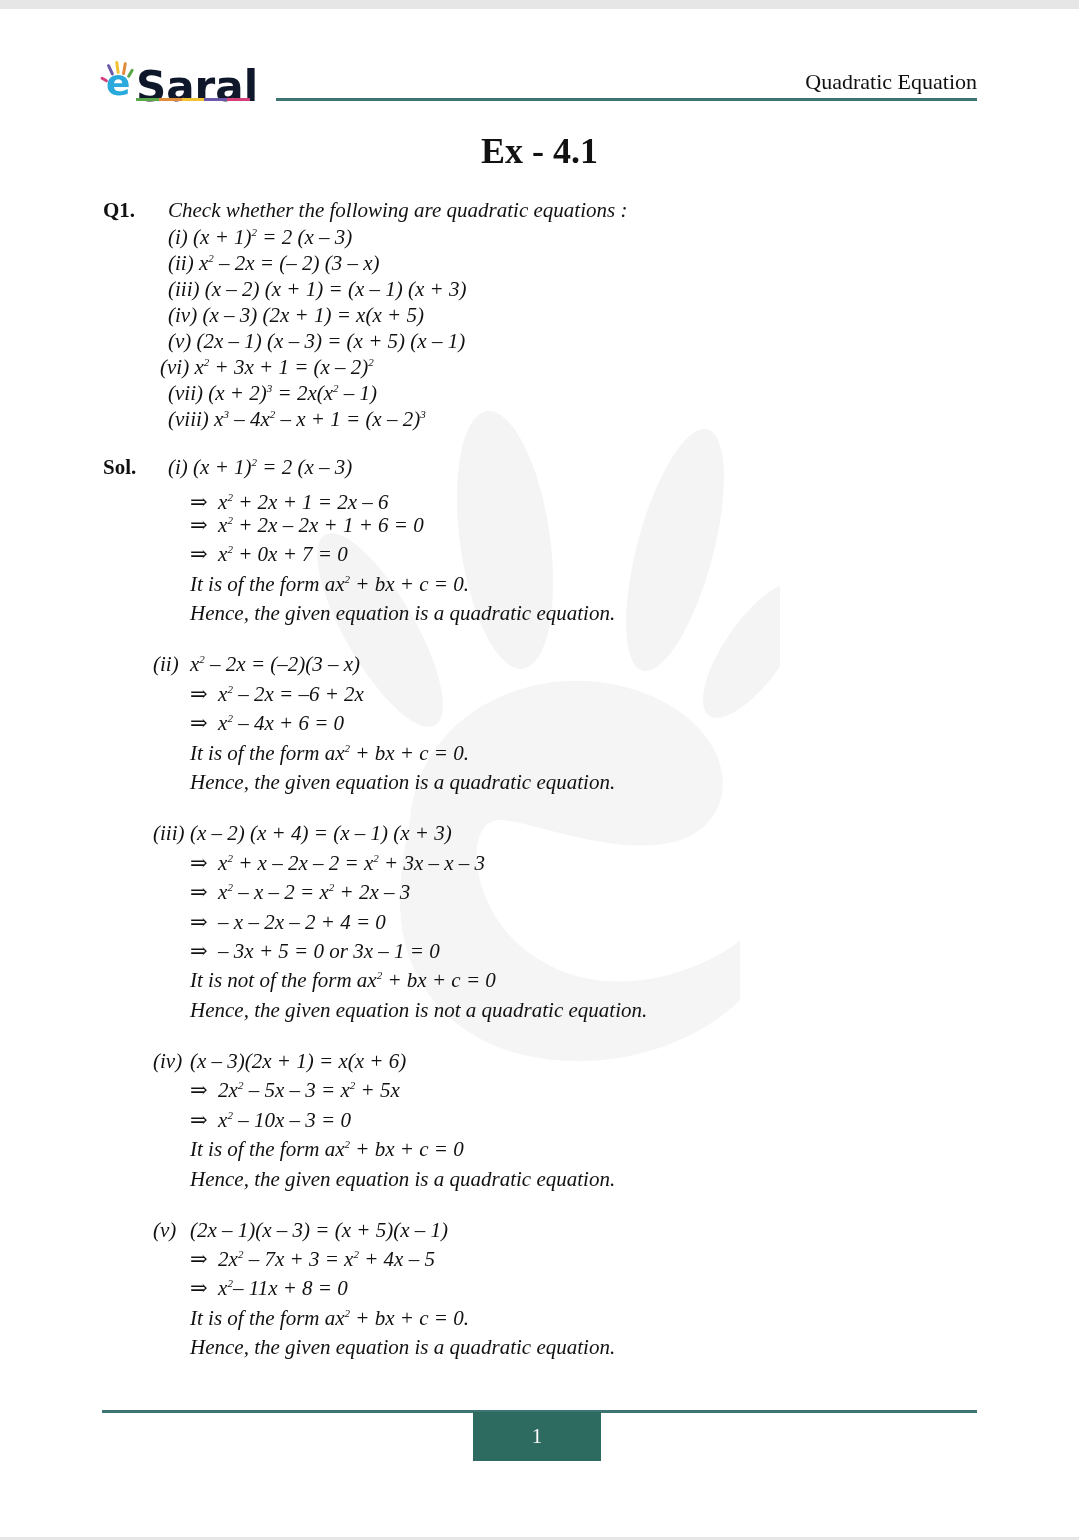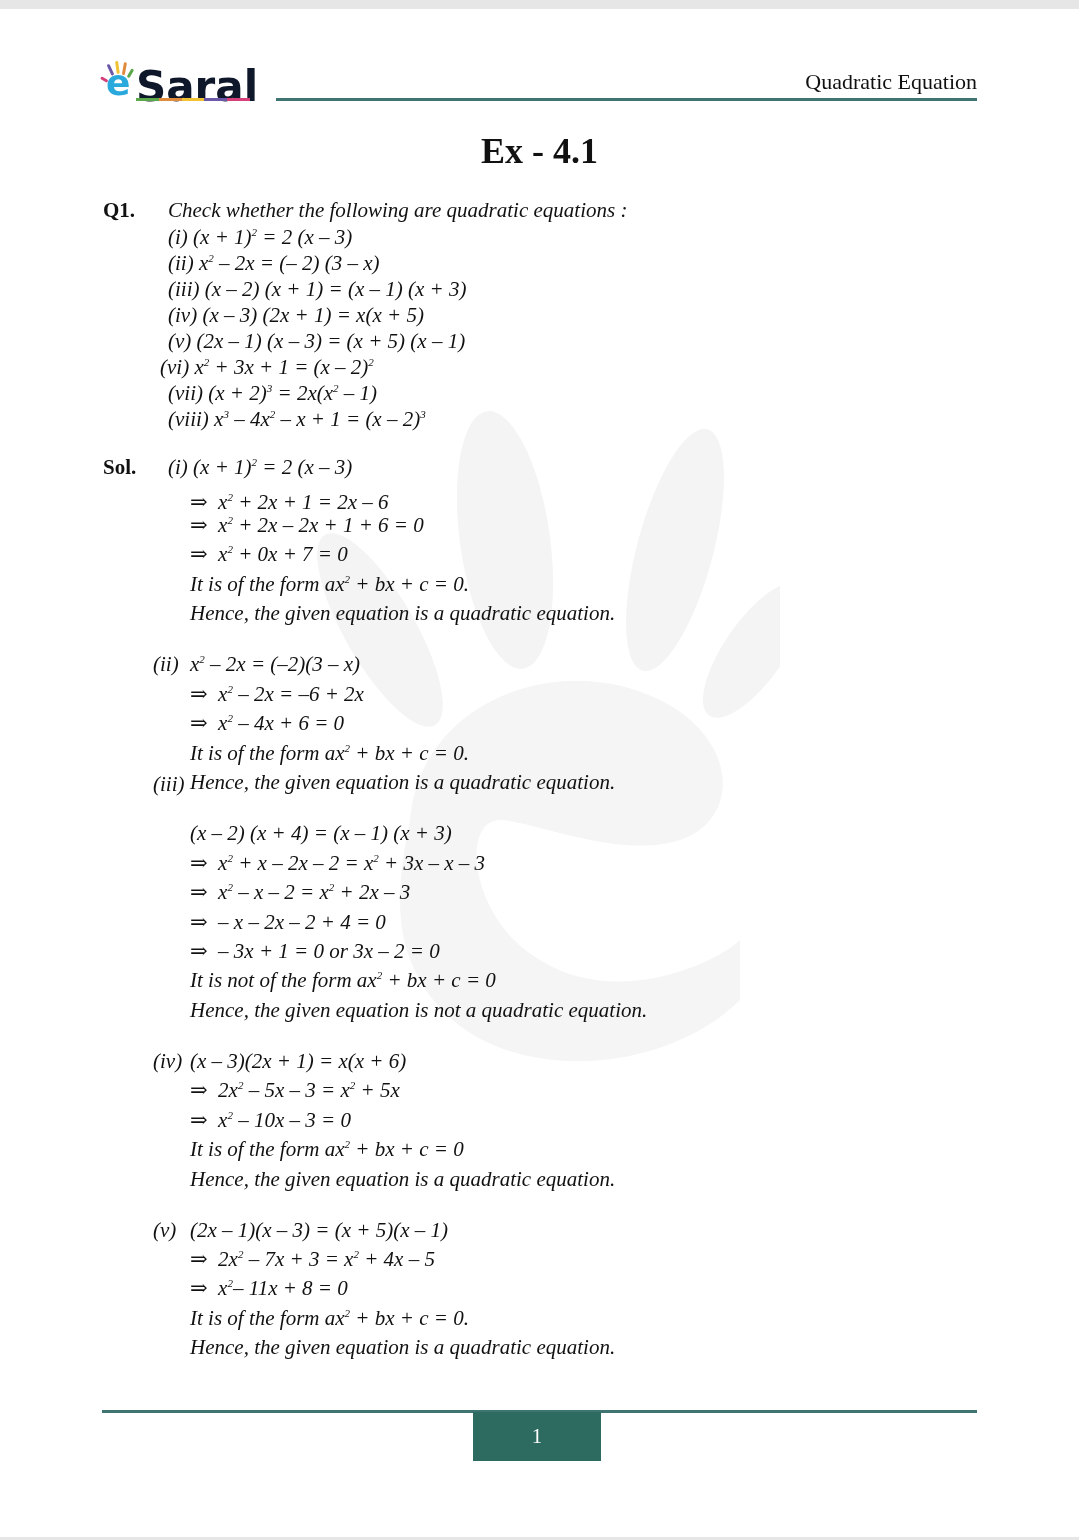--- a/index.html
+++ b/index.html
@@ -92,26 +92,26 @@
 <div class="line" style="left:190px;top:572px">It is of the form ax<sup>2</sup> + bx + c = 0.</div>
 <div class="line" style="left:190px;top:601px">Hence, the given equation is a quadratic equation.</div>
 
 <div class="line" style="left:153px;top:652px">(ii)</div>
 <div class="line" style="left:190px;top:652px">x<sup>2</sup> – 2x = (–2)(3 – x)</div>
 <div class="line" style="left:190px;top:682px"><span>⇒</span>&nbsp; <span>x<sup>2</sup> – 2x = –6 + 2x</span></div>
 <div class="line" style="left:190px;top:711px"><span>⇒</span>&nbsp; <span>x<sup>2</sup> – 4x + 6 = 0</span></div>
 <div class="line" style="left:190px;top:741px">It is of the form ax<sup>2</sup> + bx + c = 0.</div>
 <div class="line" style="left:190px;top:770px">Hence, the given equation is a quadratic equation.</div>
 
-<div class="line" style="left:153px;top:772px">(iii)</div>
+<div class="line" style="left:153px;top:821px">(iii)</div>
 <div class="line" style="left:190px;top:821px">(x – 2) (x + 4) = (x – 1) (x + 3)</div>
 <div class="line" style="left:190px;top:851px"><span>⇒</span>&nbsp; <span>x<sup>2</sup> + x – 2x – 2 = x<sup>2</sup> + 3x – x – 3</span></div>
 <div class="line" style="left:190px;top:880px"><span>⇒</span>&nbsp; <span>x<sup>2</sup> – x – 2 = x<sup>2</sup> + 2x – 3</span></div>
 <div class="line" style="left:190px;top:910px"><span>⇒</span>&nbsp; <span>– x – 2x – 2 + 4 = 0</span></div>
-<div class="line" style="left:190px;top:939px"><span>⇒</span>&nbsp; <span>– 3x + 1 = 0 or 3x – 2 = 0</span></div>
+<div class="line" style="left:190px;top:939px"><span>⇒</span>&nbsp; <span>– 3x + 5 = 0 or 3x – 1 = 0</span></div>
 <div class="line" style="left:190px;top:968px">It is not of the form ax<sup>2</sup> + bx + c = 0</div>
 <div class="line" style="left:190px;top:998px">Hence, the given equation is not a quadratic equation.</div>
 
 <div class="line" style="left:153px;top:1049px">(iv)</div>
 <div class="line" style="left:190px;top:1049px">(x – 3)(2x + 1) = x(x + 6)</div>
 <div class="line" style="left:190px;top:1078px"><span>⇒</span>&nbsp; <span>2x<sup>2</sup> – 5x – 3 = x<sup>2</sup> + 5x</span></div>
 <div class="line" style="left:190px;top:1108px"><span>⇒</span>&nbsp; <span>x<sup>2</sup> – 10x – 3 = 0</span></div>
 <div class="line" style="left:190px;top:1137px">It is of the form ax<sup>2</sup> + bx + c = 0</div>
 <div class="line" style="left:190px;top:1167px">Hence, the given equation is a quadratic equation.</div>
 

